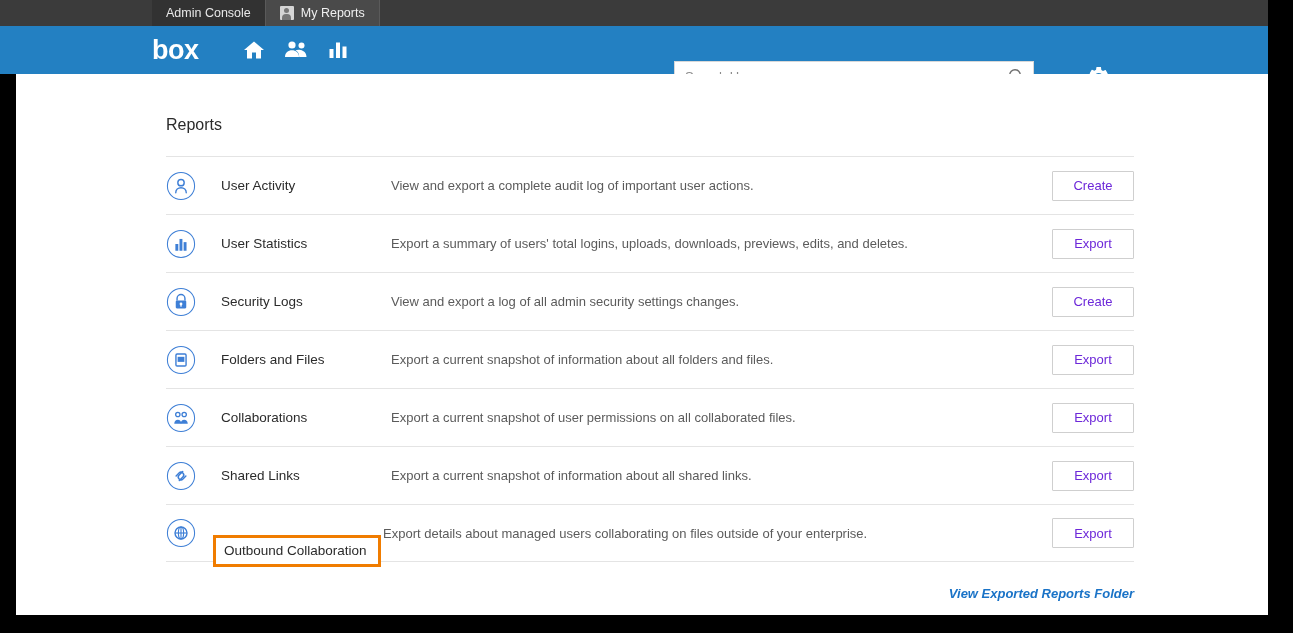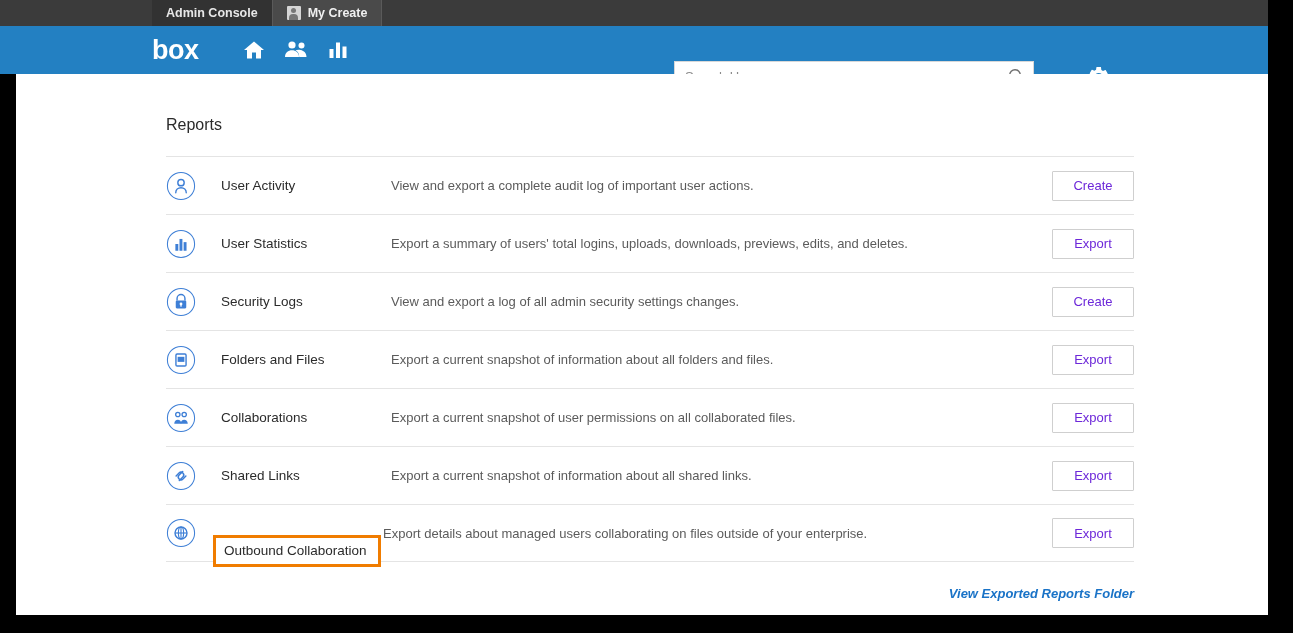--- a/index.html
+++ b/index.html
@@ -9,21 +9,21 @@
     font-family: "Liberation Sans", sans-serif;
     overflow: hidden;
   }
 
   #page { position: relative; width: 1293px; height: 633px; background:#000; }
 
   
   .tabstrip {
     position: absolute; left:0; top:0; width: 1268px; height: 26px;
     background: #3b3b3b;
-    display: flex; align-items: flex-start; font-weight: bold;
+    display: flex; align-items: flex-start;
   }
   .tabstrip-spacer { width: 152px; height: 100%; }
   .tab {
     height: 26px;
     display: flex; align-items: center; gap: 7px;
     padding: 0 14px;
     font-size: 12.5px;
     color: #cfcfcf;
     border-right: 1px solid #5a5a5a;
     white-space: nowrap;
@@ -146,21 +146,21 @@
 
   <div class="tabstrip">
     <div class="tabstrip-spacer"></div>
 
     <div class="tab active">
       <span>Admin Console</span>
     </div>
 
     <div class="tab inactive">
       <span class="avatar-mini"></span>
-      <span>My Create</span>
+      <span>My Reports</span>
     </div>
 
     <div class="tab-filler"></div>
   </div>
 
   <div class="navbar">
     <div class="nav-left">
       <div class="box-logo">box</div>
 
       <div class="nav-icon">

